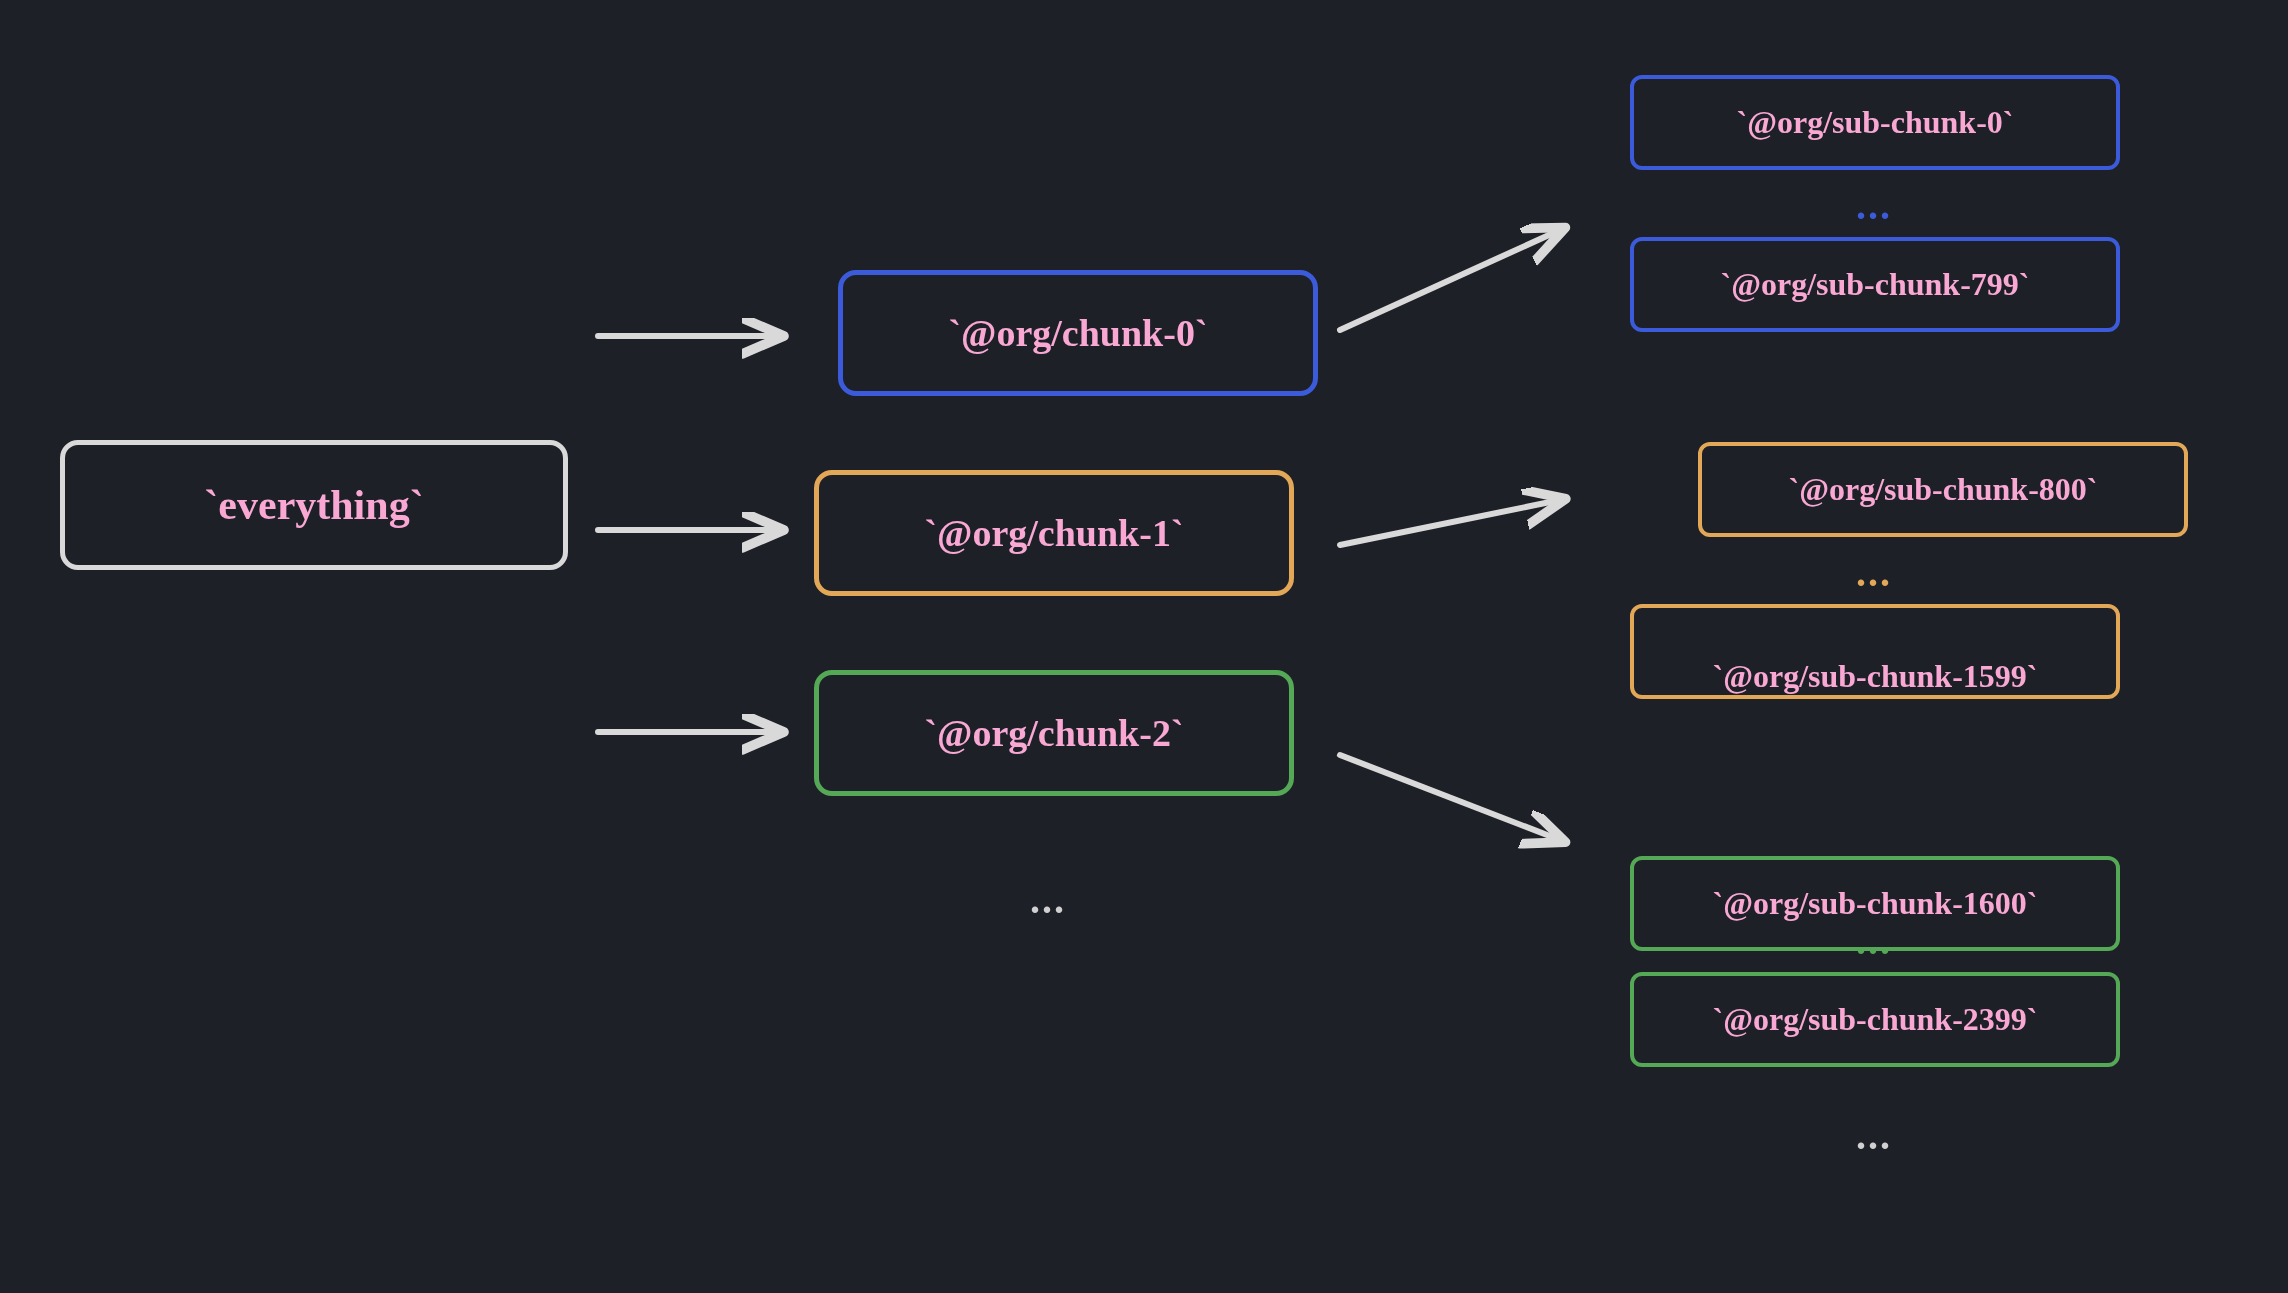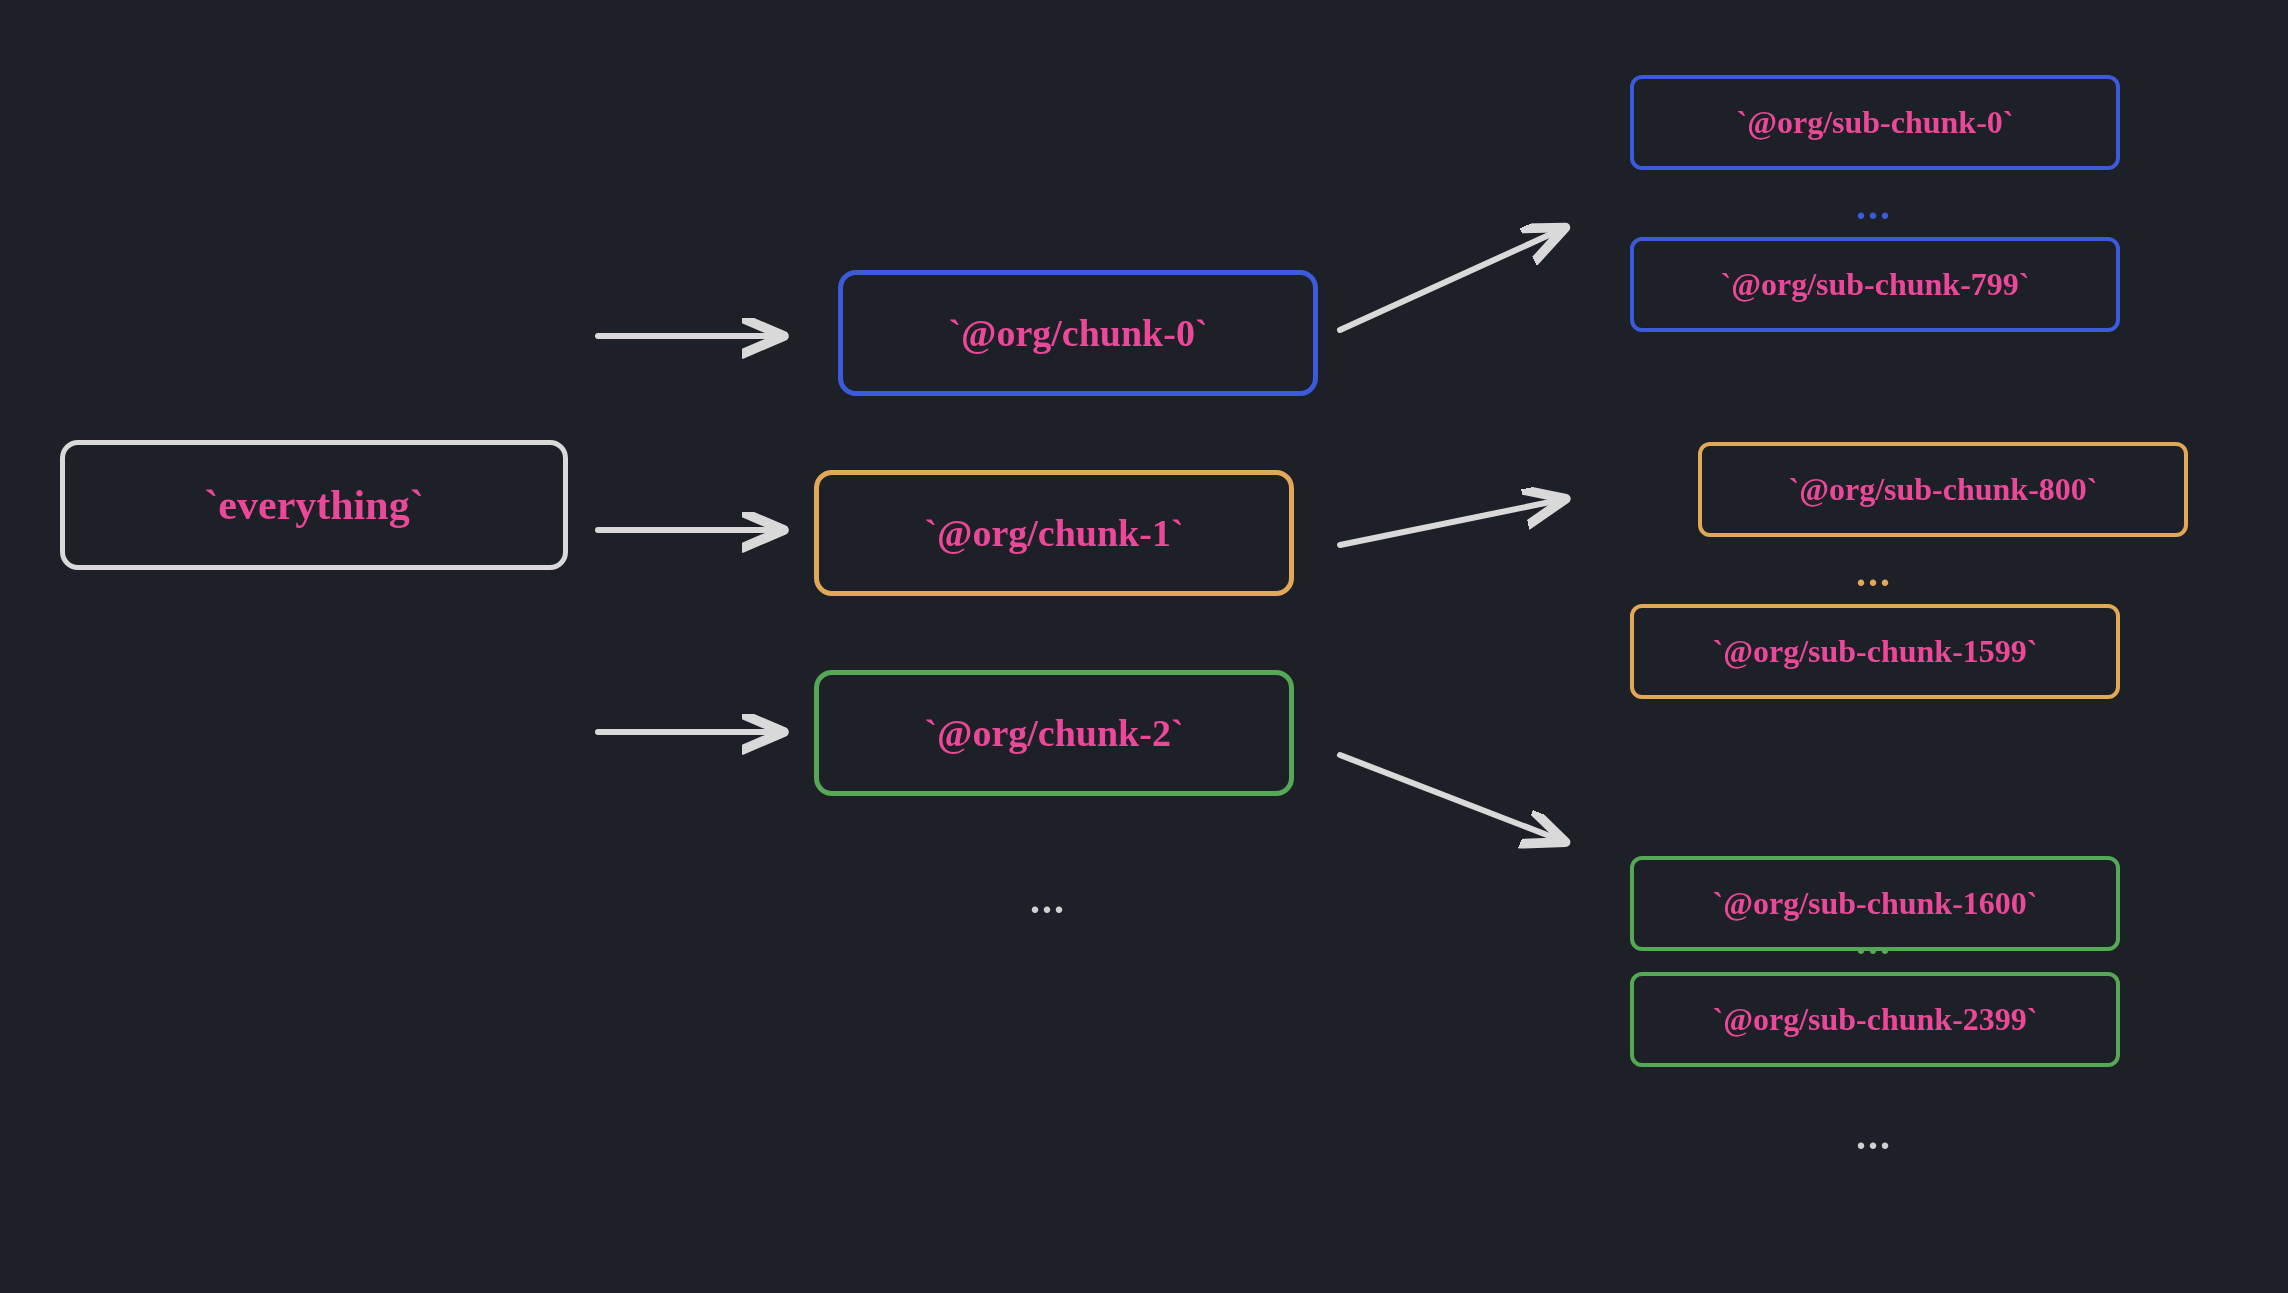--- a/index.html
+++ b/index.html
@@ -14,21 +14,21 @@
       position: relative;
       font-family: "Comic Sans MS", "Chalkboard SE", "Marker Felt", cursive;
       overflow: hidden;
     }
     .node {
       position: absolute;
       border-radius: 18px;
       display: flex;
       align-items: center;
       justify-content: center;
-      color: #ec4899;
+      color: #f9a8d4;
       font-weight: bold;
       font-size: 32px;
       padding: 0 30px;
       white-space: nowrap;
     }
     .node-root {
       border: 5px solid #d9d9d9;
       left: 60px;
       top: 440px;
       width: 508px;
@@ -47,21 +47,21 @@
     .node-sub {
       border: 4px solid;
       width: 490px;
       height: 95px;
       font-size: 32px;
       border-radius: 12px;
     }
     .sub-0 { left: 1630px; top: 75px; border-color: #3b5bdb; }
     .sub-1 { left: 1630px; top: 237px; border-color: #3b5bdb; }
     .sub-2 { left: 1682px; top: 442px; border-color: #e3a857; margin-left: 16px; }
-    .sub-3 { left: 1630px; top: 604px; border-color: #e3a857; }
+    .sub-3 { left: 1630px; top: 604px; border-color: #e3a857; align-items: flex-end; }
     .sub-4 { left: 1630px; top: 856px; border-color: #55a855; }
     .sub-5 { left: 1630px; top: 972px; border-color: #55a855; }
     .ellipsis {
       position: absolute;
       font-size: 40px;
       font-weight: bold;
       letter-spacing: 2px;
     }
     .ell-main { left: 1030px; top: 876px; color: #d0d0d0; }
     .ell-blue { left: 1856px; top: 182px; color: #3b5bdb; }

